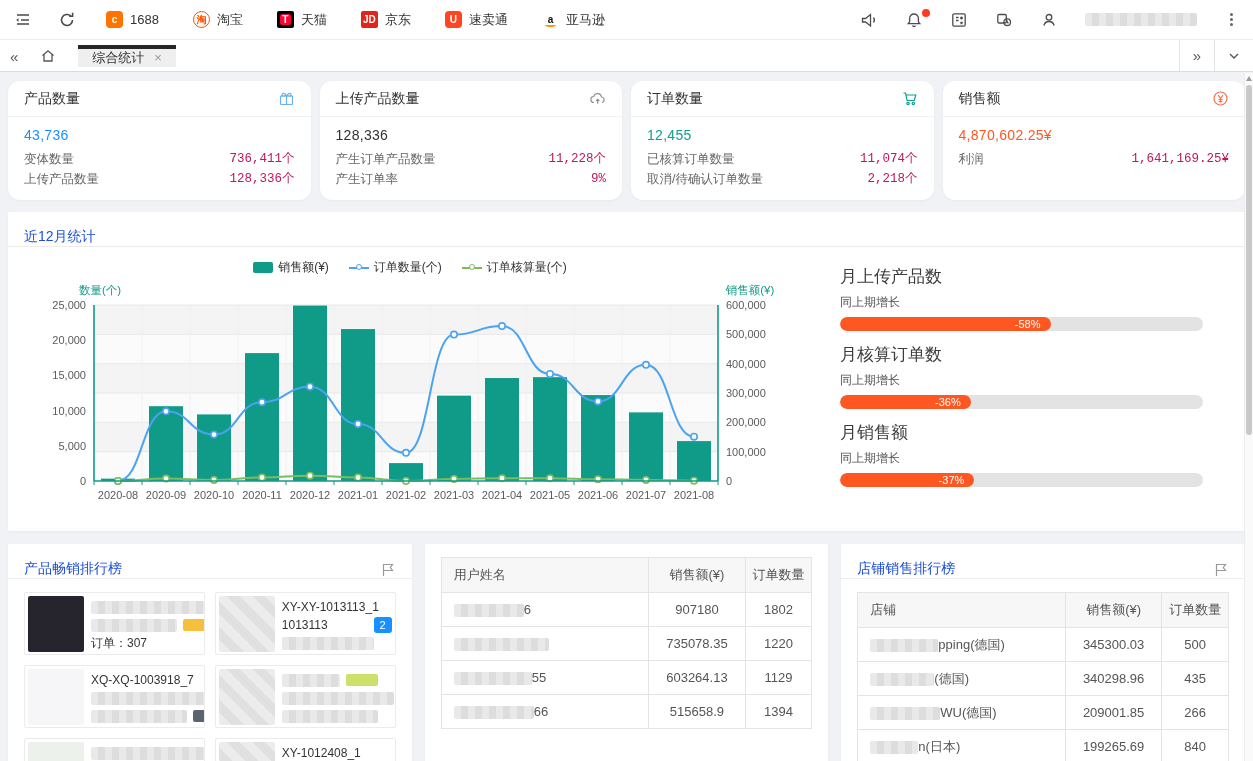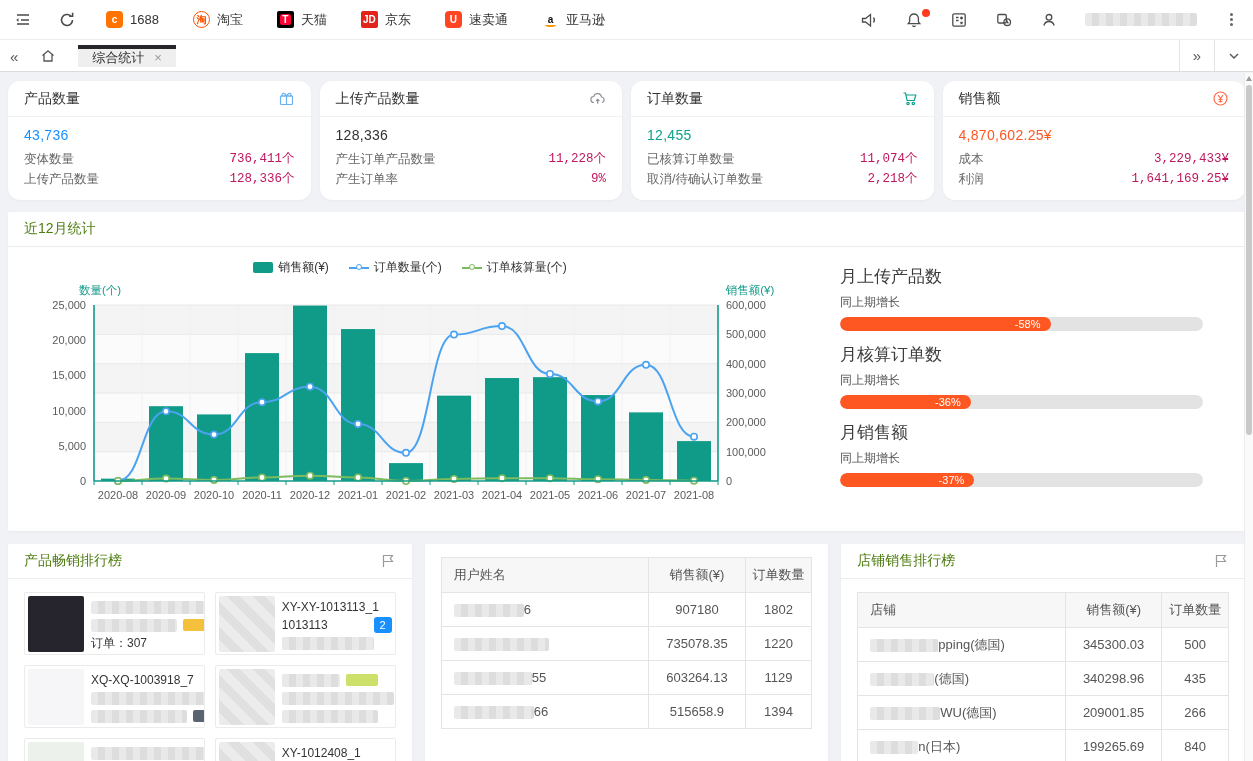--- a/index.html
+++ b/index.html
@@ -57,22 +57,22 @@
     padding:0 16px; border-bottom:1px solid #f0f0f0; font-size:14px; color:#333; }
   .sc-head svg { width:17px; height:17px; display:block; }
   .sc-value { padding:10px 16px 6px 16px; font-size:14px; letter-spacing:0.3px; }
   .sc-row { display:flex; justify-content:space-between; padding:0 16px; font-size:12.5px;
     line-height:20px; }
   .sc-row .lbl { color:#666; } .sc-row .val { color:#be185d;font-family:Liberation Mono, monospace; }
 
   
   .chart-card { margin-top:12px; background:#fff; border-radius:2px;
     box-shadow:0 1px 3px rgba(0,0,0,0.04); }
-  .card-title-row { height:35px; display:flex; align-items:center; justify-content:space-between;
-    padding:0 16px; border-bottom:1px solid #ececec; font-size:14px; color:#4d7c0f; }
+  .card-title-row { height:35px; display:flex; align-items:flex-end; justify-content:space-between;
+    padding:0 16px; border-bottom:1px solid #ececec; font-size:14px; color:#1d4ed8; }
   .chart-body { display:flex; padding:4px 6px 6px 2px; }
   .chart-wrap { position:relative; width:800px; flex:none; }
   .chart-legend { position:absolute; top:8px; left:0; width:100%; display:flex;
     justify-content:center; gap:20px; font-size:12px; color:#333; }
   .leg-item { display:flex; align-items:center; gap:5px; cursor:pointer; }
   .leg-bar-swatch { width:20px; height:11px; border-radius:2px; }
   .leg-line-swatch { width:20px; height:2px; position:relative; }
   .leg-line-swatch i { position:absolute; left:7px; top:-3px; width:6px; height:6px;
     border-radius:50%; background:#fff; border:1.6px solid; }
   .chart-svg { margin-top:24px; display:block; }
@@ -317,24 +317,20 @@
           <div class="sc-head">
             <span>销售额</span>
             <span>
               <svg viewBox="0 0 17 17" fill="none" stroke="#ff6b4a" stroke-width="1.2">
                 <circle cx="8.5" cy="8.5" r="6.5"></circle>
                 <path d="M6 5l2.5 3.5L11 5M8.5 8.5v4M6.5 9.5h4M6.5 11.5h4"></path>
               </svg>
             </span>
           </div>
           <div class="sc-value" style="color: rgb(255, 87, 34);">4,870,602.25¥</div>
-          <div class="sc-row">
-            <span class="lbl">成本</span>
-            <span class="val">3,229,433¥</span>
-          </div>
           <div class="sc-row">
             <span class="lbl">利润</span>
             <span class="val">1,641,169.25¥</span>
           </div>
         </div>
       </div>
 
     <div class="chart-card">
       <div class="card-title-row">
         <span>近12月统计</span>

